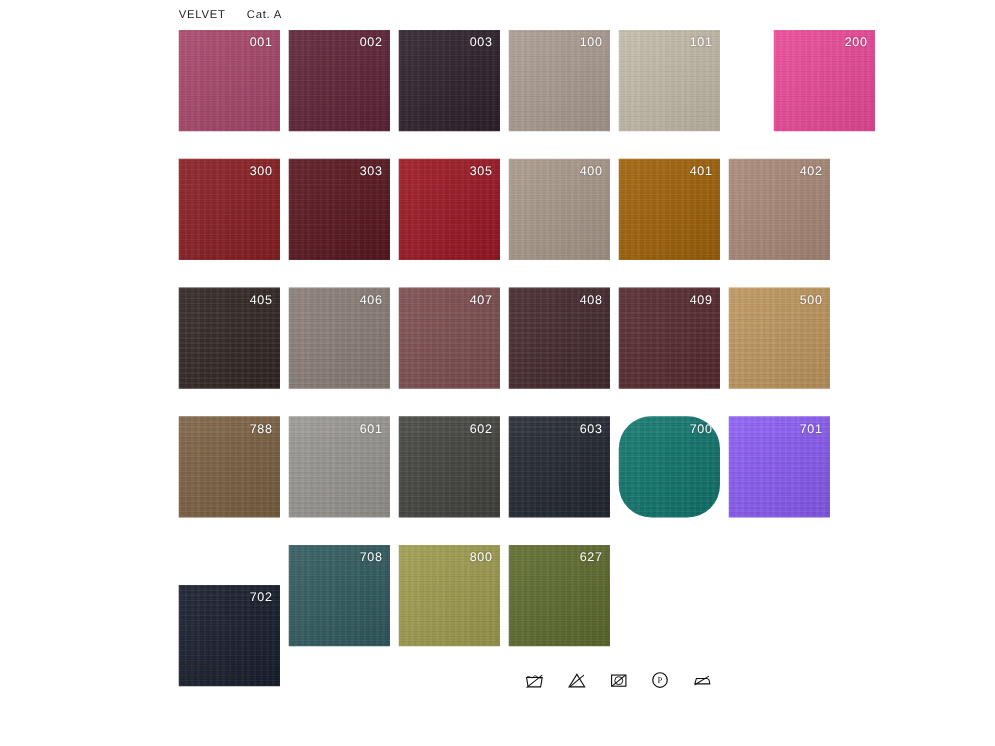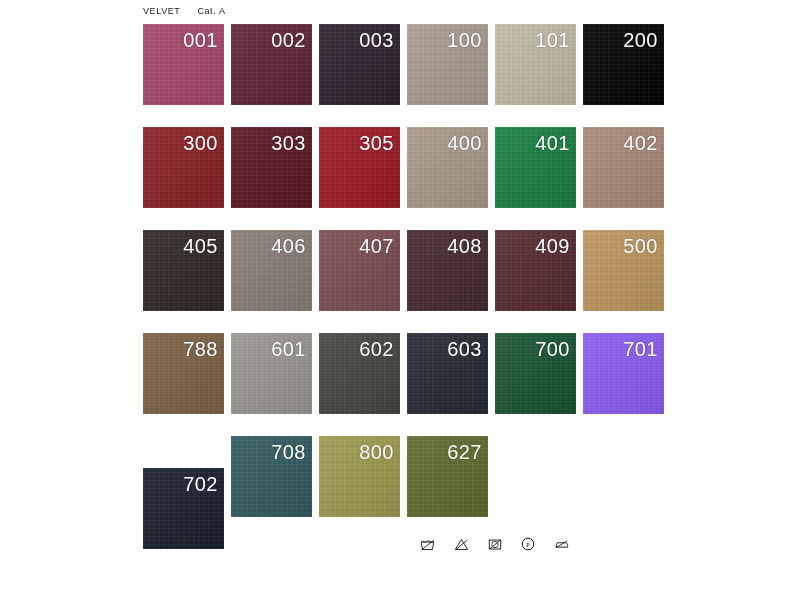--- a/index.html
+++ b/index.html
@@ -78,21 +78,21 @@
   .swatch .shade {
     position: absolute;
     inset: 0;
     background: linear-gradient(135deg, rgba(255,255,255,0.07), rgba(0,0,0,0.10));
     pointer-events: none;
   }
   .swatch .code {
     position: absolute;
     right: 6px;
     top: 5px;
-    font-size: 20px;
+    font-size: 10px;
     color: #ffffff;
     letter-spacing: 0.5px;
     text-shadow: 0 0 2px rgba(0,0,0,0.35);
     z-index: 3;
   }
 
   .footer {
     position: absolute;
     left: 143px;
     top: 528px;
@@ -148,21 +148,21 @@
         <div class="swatch" style="background: rgb(171, 157, 146);">
           <div class="weave"></div>
           <div class="shade"></div>
           <div class="code">100</div>
         </div>
         <div class="swatch" style="background: rgb(196, 188, 170);">
           <div class="weave"></div>
           <div class="shade"></div>
           <div class="code">101</div>
         </div>
-        <div class="swatch" style="background: #000000;">
+        <div class="swatch" style="background: #ec4899; margin-left: 36px;">
           <div class="weave"></div>
           <div class="shade"></div>
           <div class="code">200</div>
         </div>
       </div>
       <div class="row">
         <div class="swatch" style="background: rgb(138, 29, 34);">
           <div class="weave"></div>
           <div class="shade"></div>
           <div class="code">300</div>
@@ -175,21 +175,21 @@
         <div class="swatch" style="background: rgb(157, 22, 35);">
           <div class="weave"></div>
           <div class="shade"></div>
           <div class="code">305</div>
         </div>
         <div class="swatch" style="background: rgb(171, 154, 140);">
           <div class="weave"></div>
           <div class="shade"></div>
           <div class="code">400</div>
         </div>
-        <div class="swatch" style="background: #15803d;">
+        <div class="swatch" style="background: #a16207;">
           <div class="weave"></div>
           <div class="shade"></div>
           <div class="code">401</div>
         </div>
         <div class="swatch" style="background: rgb(171, 138, 121);">
           <div class="weave"></div>
           <div class="shade"></div>
           <div class="code">402</div>
         </div>
       </div>
@@ -239,21 +239,21 @@
         <div class="swatch" style="background: rgb(67, 67, 63);">
           <div class="weave"></div>
           <div class="shade"></div>
           <div class="code">602</div>
         </div>
         <div class="swatch" style="background: rgb(34, 39, 48);">
           <div class="weave"></div>
           <div class="shade"></div>
           <div class="code">603</div>
         </div>
-        <div class="swatch" style="background: #14532d;">
+        <div class="swatch" style="background: #0f766e; border-radius: 26px;">
           <div class="weave"></div>
           <div class="shade"></div>
           <div class="code">700</div>
         </div>
         <div class="swatch" style="background: #8b5cf6;">
           <div class="weave"></div>
           <div class="shade"></div>
           <div class="code">701</div>
         </div>
       </div>

